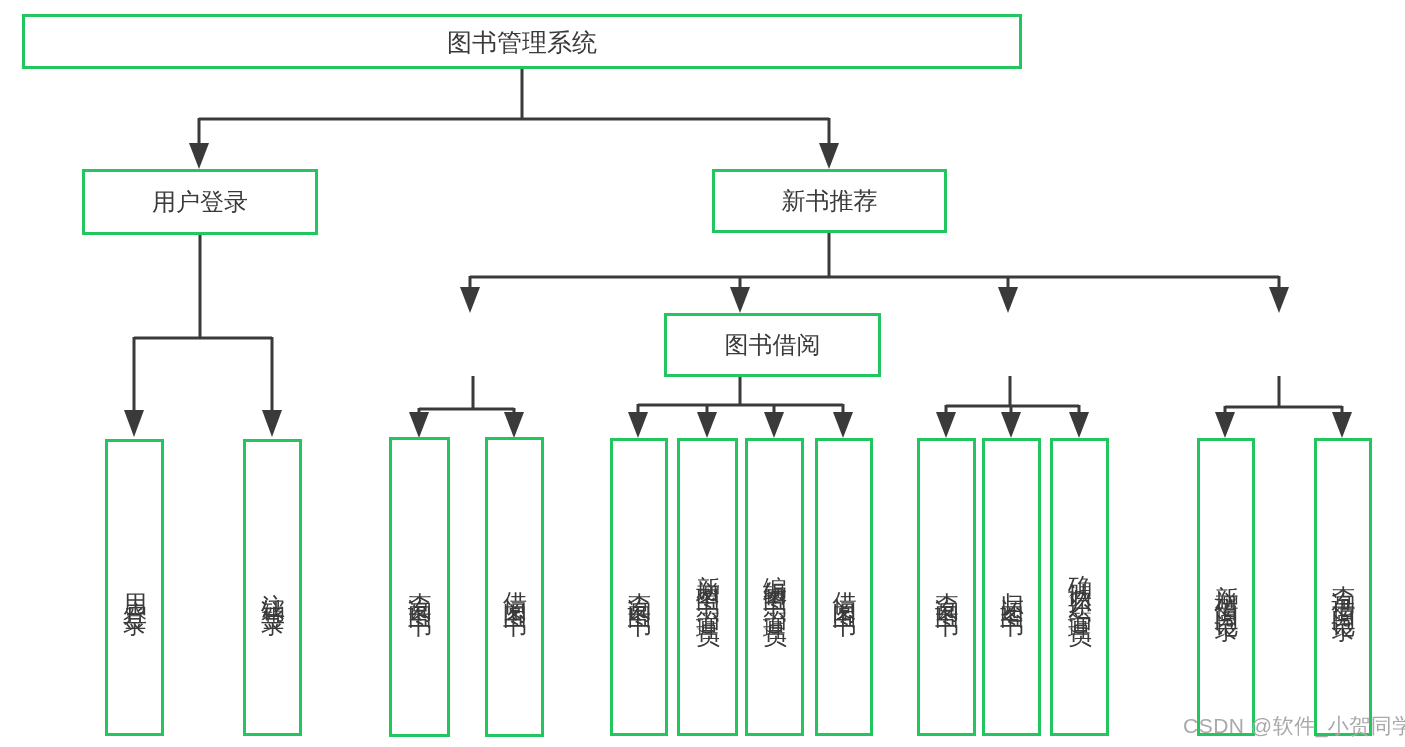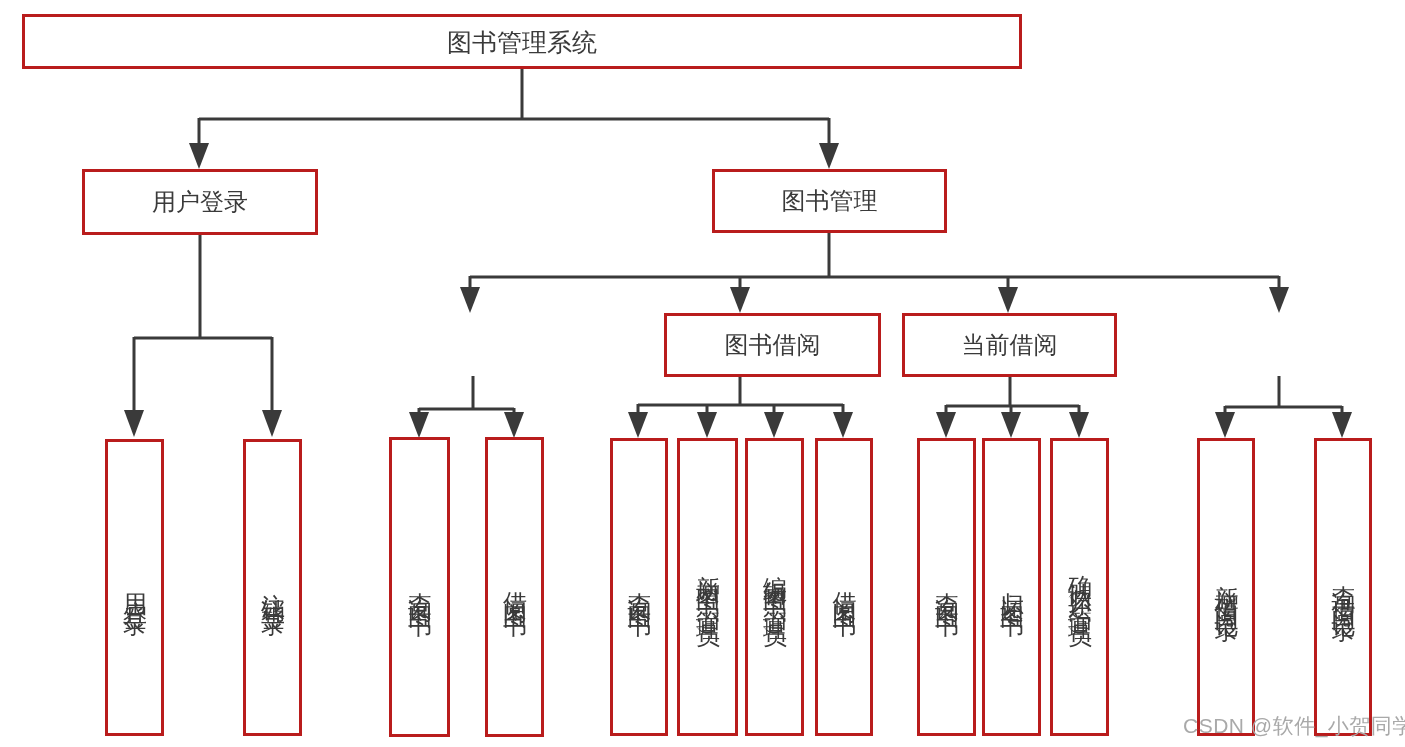--- a/index.html
+++ b/index.html
@@ -17,21 +17,21 @@
   }
   svg.edges {
     position: absolute;
     left: 0;
     top: 0;
     z-index: 1;
   }
   .box {
     position: absolute;
     box-sizing: border-box;
-    border: 3px solid #b91c1c;
+    border: 3px solid #22c55e;
     background: #ffffff;
     color: #3a3a3a;
     display: flex;
     align-items: center;
     justify-content: center;
     text-align: center;
     font-size: 24px;
     z-index: 2;
     line-height: 1.2;
   }
@@ -96,24 +96,23 @@
       <polygon points="1001,412 1021,412 1011,438"></polygon>
       <polygon points="1069,412 1089,412 1079,438"></polygon>
       <polygon points="1215,412 1235,412 1225,438"></polygon>
       <polygon points="1332,412 1352,412 1342,438"></polygon>
     </g>
   </svg>
 
   <div class="box title" style="left:22px;top:14px;width:1000px;height:55px">图书管理系统</div>
 
   <div class="box" style="left:82px;top:169px;width:236px;height:66px">用户登录</div>
-  <div class="box" style="left:712px;top:169px;width:235px;height:64px">图书管理</div>
+  <div class="box" style="left:712px;top:169px;width:235px;height:64px">新书推荐</div>
 
   <div class="box" style="left:664px;top:313px;width:217px;height:64px">图书借阅</div>
-  <div class="box" style="left:902px;top:313px;width:215px;height:64px">当前借阅</div>
 
   <div class="box v" style="left:105px;top:439px;width:59px;height:297px">用户登录</div>
   <div class="box v" style="left:243px;top:439px;width:59px;height:297px">注销登录</div>
 
   <div class="box v" style="left:389px;top:437px;width:61px;height:300px">查询图书</div>
   <div class="box v" style="left:485px;top:437px;width:59px;height:300px">借阅图书</div>
 
   <div class="box v" style="left:610px;top:438px;width:58px;height:298px">查询图书</div>
   <div class="box v" style="left:677px;top:438px;width:61px;height:298px">新增图书（管理员）</div>
   <div class="box v" style="left:745px;top:438px;width:59px;height:298px">编辑图书（管理员）</div>

